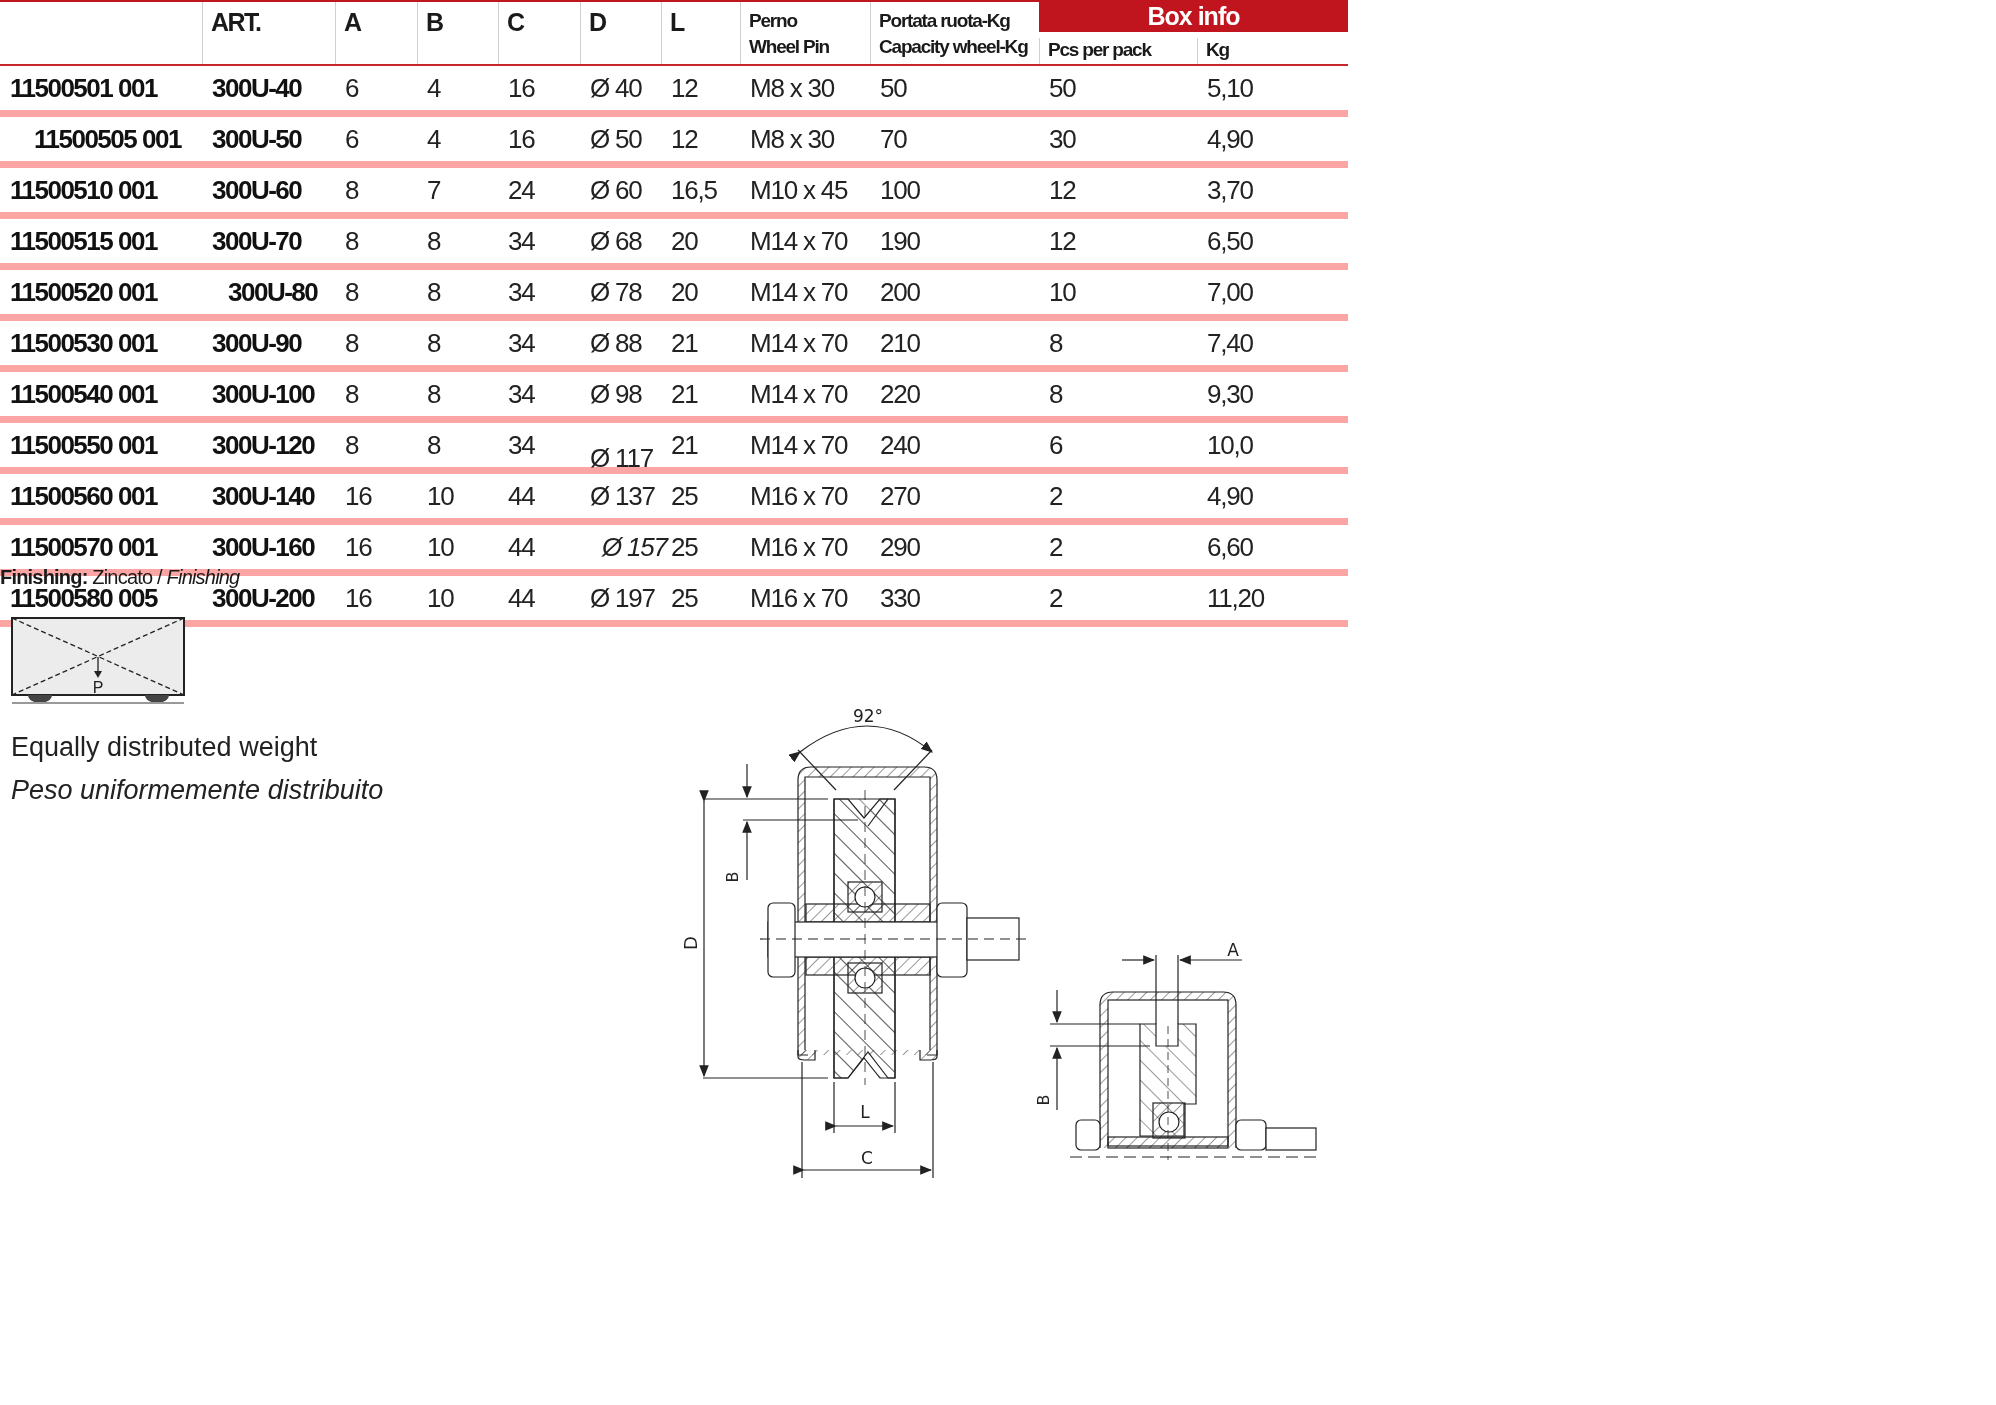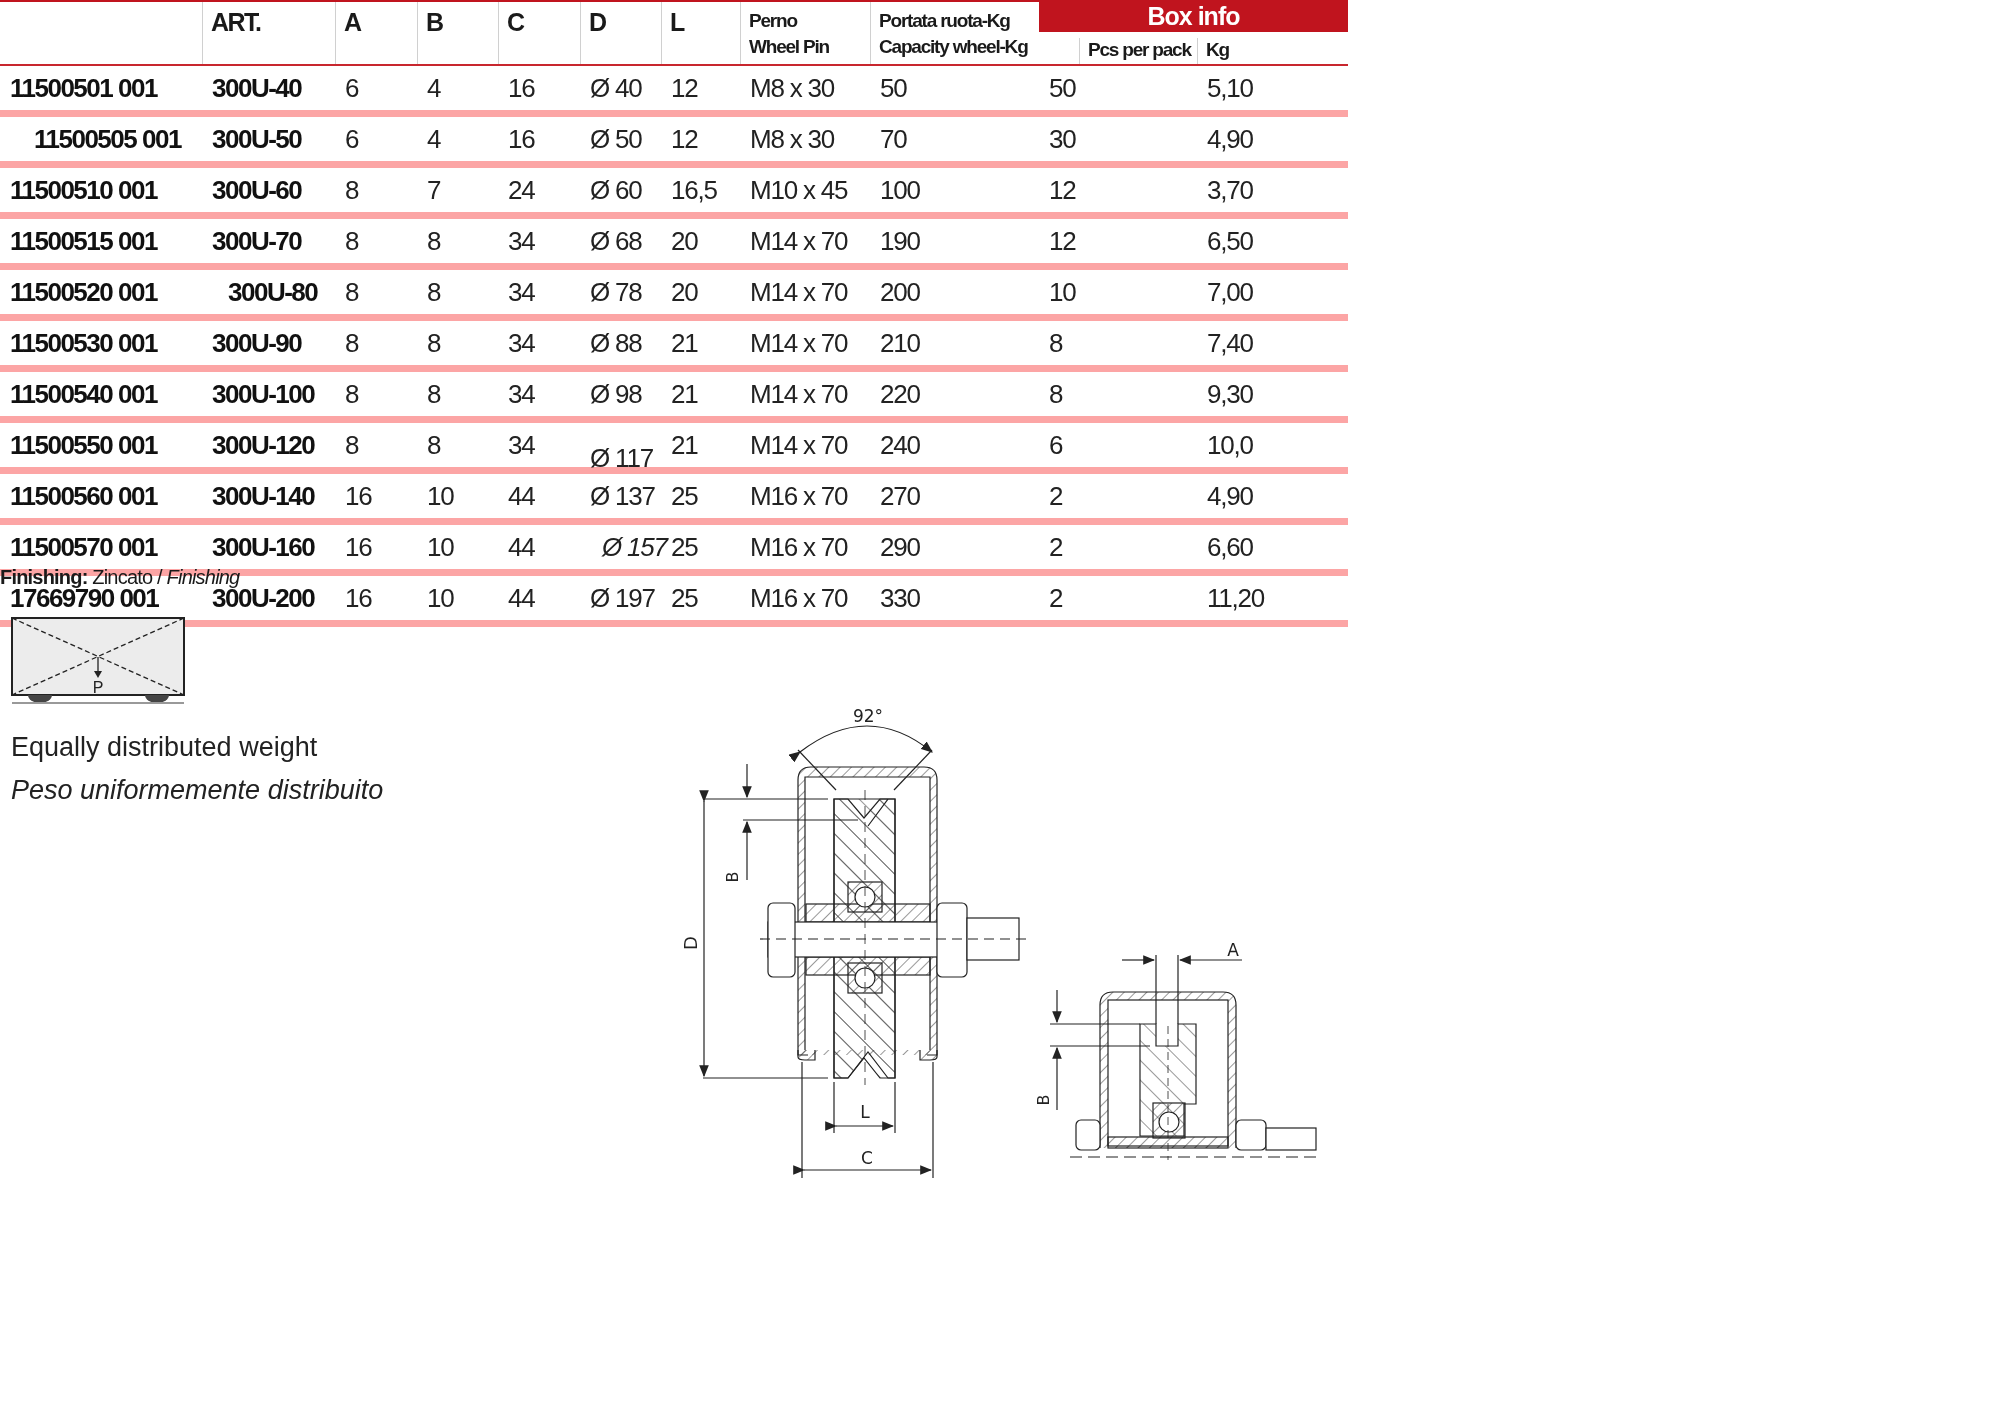--- a/index.html
+++ b/index.html
@@ -42,21 +42,21 @@
     <div class="hcell" style="left:661px;width:79px;">L</div>
     <div class="hcell two" style="left:740px;width:130px;">
       <div>Perno</div>
       <div>Wheel Pin</div>
     </div>
     <div class="hcell two" style="left:870px;width:169px;">
       <div>Portata ruota-Kg</div>
       <div>Capacity wheel-Kg</div>
     </div>
     <div class="boxinfo">Box info</div>
-    <div class="subh" style="left:1039px;width:158px;margin-left:40px;">Pcs per pack</div>
+    <div class="subh" style="left:1039px;width:158px;">Pcs per pack</div>
     <div class="subh" style="left:1197px;width:151px;">Kg</div>
   </div>
 
   <div id="rows">
       <div class="row">
         <div class="cell b" style="left: 0px; width: 202px;">11500501 001</div>
         <div class="cell b" style="left: 202px; width: 133px;">300U-40</div>
         <div class="cell" style="left: 335px; width: 82px;">6</div>
         <div class="cell" style="left: 417px; width: 81px;">4</div>
         <div class="cell" style="left: 498px; width: 82px;">16</div>
@@ -178,21 +178,21 @@
         <div class="cell" style="left: 417px; width: 81px;">10</div>
         <div class="cell" style="left: 498px; width: 82px;">44</div>
         <div class="cell" style="left: 592px; width: 81px; font-style: italic;">Ø 157</div>
         <div class="cell" style="left: 661px; width: 79px;">25</div>
         <div class="cell" style="left: 740px; width: 130px;">M16 x 70</div>
         <div class="cell" style="left: 870px; width: 169px;">290</div>
         <div class="cell" style="left: 1039px; width: 158px;">2</div>
         <div class="cell" style="left: 1197px; width: 151px;">6,60</div>
       </div>
       <div class="row">
-        <div class="cell b" style="left: 0px; width: 202px;">17669790 001</div>
+        <div class="cell b" style="left: 0px; width: 202px;">11500580 005</div>
         <div class="cell b" style="left: 202px; width: 133px;">300U-200</div>
         <div class="cell" style="left: 335px; width: 82px;">16</div>
         <div class="cell" style="left: 417px; width: 81px;">10</div>
         <div class="cell" style="left: 498px; width: 82px;">44</div>
         <div class="cell" style="left: 580px; width: 81px;">Ø 197</div>
         <div class="cell" style="left: 661px; width: 79px;">25</div>
         <div class="cell" style="left: 740px; width: 130px;">M16 x 70</div>
         <div class="cell" style="left: 870px; width: 169px;">330</div>
         <div class="cell" style="left: 1039px; width: 158px;">2</div>
         <div class="cell" style="left: 1197px; width: 151px;">11,20</div>

